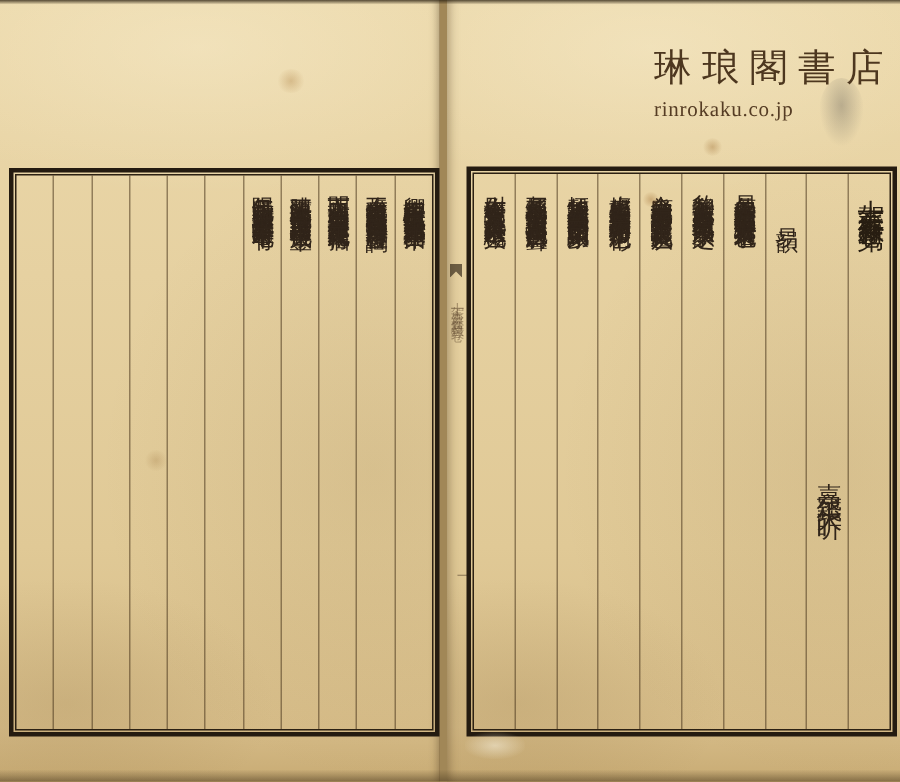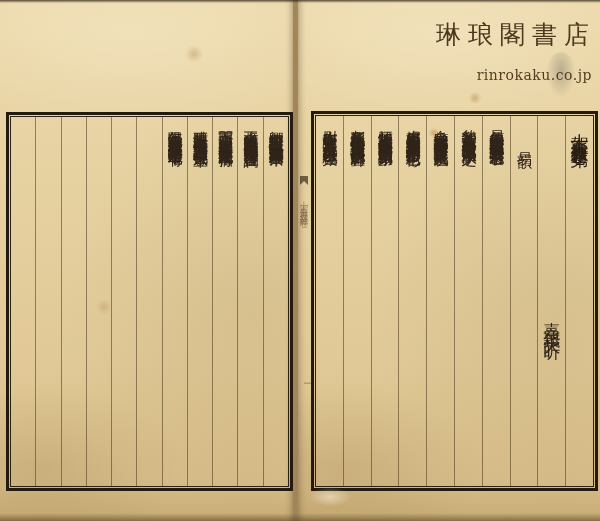--- a/index.html
+++ b/index.html
@@ -46,23 +46,23 @@
 
   
   .fold-text{position:absolute;writing-mode:vertical-rl;text-orientation:upright;
     font-size:9px;letter-spacing:3px;color:rgba(85,62,40,.48);line-height:1;}
   .fold-num{position:absolute;writing-mode:vertical-rl;text-orientation:upright;
     font-size:10px;color:rgba(70,50,32,.55);}
   .fishtail{position:absolute;width:8px;height:9px;background:rgba(45,32,18,.65);
     clip-path:polygon(0 0,100% 0,100% 100%,50% 55%,0 100%);}
 
   
-  .watermark{position:absolute;right:8px;top:18px;text-align:right;z-index:8;}
+  .watermark{position:absolute;right:8px;top:28px;z-index:8;}
   .store-name{font-size:25px;letter-spacing:7px;color:#4d371f;margin-right:-4px;}
-  .store-url{font-size:14px;color:#553c24;margin-top:16px;letter-spacing:.5px;}
+  .store-url{font-size:14px;color:#553c24;margin-top:5px;letter-spacing:.5px;font-family:Liberation Serif, serif;}
 
   .stain{position:absolute;pointer-events:none;border-radius:50%;}
   .stain-gray{left:546px;top:52px;width:30px;height:46px;
     background:radial-gradient(ellipse at 50% 40%,rgba(110,105,95,.40),rgba(110,105,95,0) 70%);}
   .stain-dot1{left:468px;top:92px;width:14px;height:12px;
     background:radial-gradient(circle,rgba(150,100,40,.35),rgba(150,100,40,0) 70%);}
   .stain-dot2{left:184px;top:46px;width:20px;height:16px;
     background:radial-gradient(circle,rgba(160,110,45,.30),rgba(160,110,45,0) 70%);}
   .stain-dot3{left:428px;top:128px;width:12px;height:10px;
     background:radial-gradient(circle,rgba(150,95,35,.35),rgba(150,95,35,0) 70%);}

